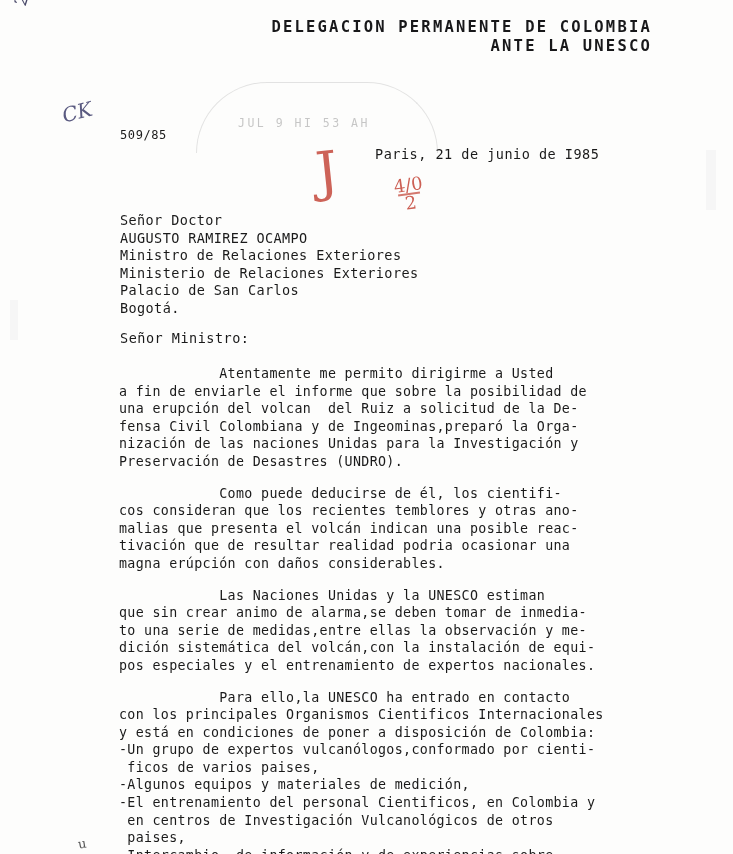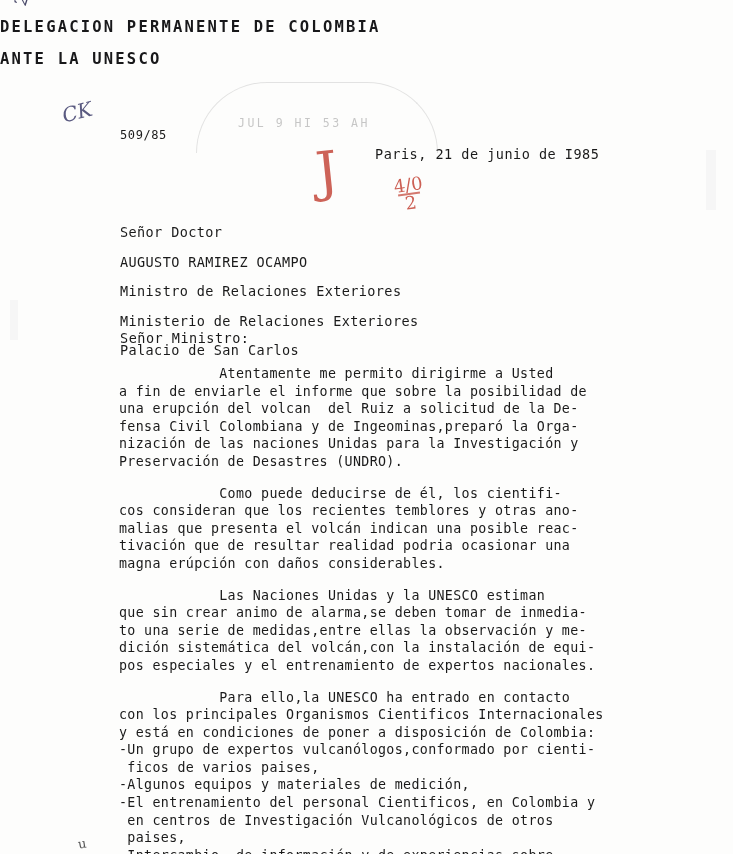--- a/index.html
+++ b/index.html
@@ -22,37 +22,37 @@
     height: 854px;
     background: #fdfdfc;
   }
 
   
   .letterhead {
     position: absolute;
     top: 18px;
     left: 0;
     width: 652px;
-    text-align: left;
+    text-align: right;
   }
   .letterhead .line1 {
     font-family: "DejaVu Sans Mono", monospace;
     font-size: 15.5px;
     letter-spacing: 2.2px;
     font-weight: 600;
     color: #18181a;
     white-space: nowrap;
   }
   .letterhead .line2 {
     font-family: "DejaVu Sans Mono", monospace;
     font-size: 15.5px;
     letter-spacing: 2.2px;
     font-weight: 600;
     color: #18181a;
-    margin-top: 14px;
+    margin-top: 1px;
     white-space: nowrap;
   }
 
   
   .ref-number {
     position: absolute;
     top: 128px;
     left: 120px;
     font-size: 12px;
     letter-spacing: 0.6px;
@@ -72,21 +72,21 @@
   
   .recipient {
     position: absolute;
     top: 212px;
     left: 120px;
     font-size: 13.5px;
     line-height: 17.5px;
     letter-spacing: 0.4px;
     color: #1a1a1a;
   }
-  .recipient div { white-space: nowrap; margin-top: 12px; }
+  .recipient div { white-space: nowrap; }
 
   
   .salutation {
     position: absolute;
     top: 330px;
     left: 120px;
     font-size: 13.5px;
     letter-spacing: 0.5px;
   }
 
@@ -210,20 +210,21 @@
   <div class="ref-number">509/85</div>
 
   <div class="place-date">Paris, 21 de junio de I985</div>
 
   <div class="recipient">
     <div>Señor Doctor</div>
     <div>AUGUSTO RAMIREZ OCAMPO</div>
     <div>Ministro de Relaciones Exteriores</div>
     <div>Ministerio de Relaciones Exteriores</div>
     <div>Palacio de San Carlos</div>
+    <div>Bogotá.</div>
   </div>
 
   <div class="salutation">Señor Ministro:</div>
 
   <div class="body-text">
 
     <div class="para">
       <p>            Atentamente me permito dirigirme a Usted</p>
       <p>a fin de enviarle el informe que sobre la posibilidad de</p>
       <p>una erupción del volcan  del Ruiz a solicitud de la De-</p>

